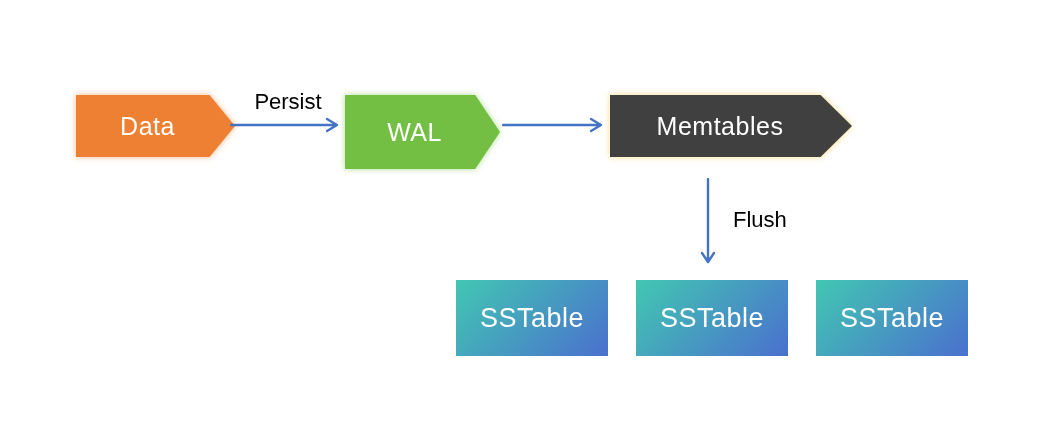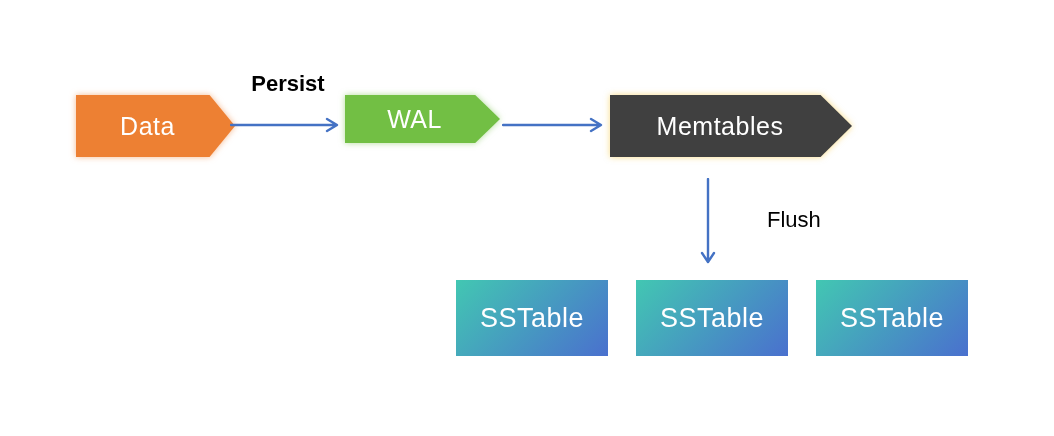--- a/index.html
+++ b/index.html
@@ -18,21 +18,21 @@
   .pent {
     display:flex; align-items:center; justify-content:center;
     color:#ffffff; font-size:25px; letter-spacing:.5px;
   }
   .pent-data {
     width:159px; height:62px; background:#ED8033;
     clip-path:polygon(0 0, 84% 0, 100% 50%, 84% 100%, 0 100%);
     padding-right:16px; box-sizing:border-box;
   }
   .pent-wal {
-    width:155px; height:48px; background:#72BF44;
+    width:155px; height:74px; background:#72BF44;
     clip-path:polygon(0 0, 84% 0, 100% 50%, 84% 100%, 0 100%);
     padding-right:16px; box-sizing:border-box;
   }
   .pent-mem {
     width:242px; height:62px; background:#404040;
     clip-path:polygon(0 0, 87% 0, 100% 50%, 87% 100%, 0 100%);
     padding-right:22px; box-sizing:border-box;text-align:center;
   }
   
   .sstable {
@@ -43,23 +43,23 @@
   }
   .ss1 { left:456px; } .ss2 { left:636px; } .ss3 { left:816px; }
   
   .arrow { position:absolute; }
   .arrow path { stroke:#4472C4; stroke-width:2.4; fill:none; stroke-linecap:round; stroke-linejoin:round; }
   .arrow-persist { left:230px; top:115px; }
   .arrow-apply   { left:502px; top:115px; }
   .arrow-flush   { left:698px; top:178px; }
   
   .edge-label { position:absolute; color:#000000; font-size:22px; }
-  .lbl-persist { left:230px; top:71px;  width:116px; text-align:center;font-weight:bold; }
+  .lbl-persist { left:230px; top:89px;  width:116px; text-align:center; }
   .lbl-apply   { left:502px; top:89px;  width:108px; text-align:center; }
-  .lbl-flush   { left:767px; top:207px; }
+  .lbl-flush   { left:733px; top:207px; }
 </style>
 </head>
 <body>
 
 <div class="canvas">
 
   <div class="glow glow-data">
     <div class="pent pent-data">
       <span>Data</span>
     </div>

